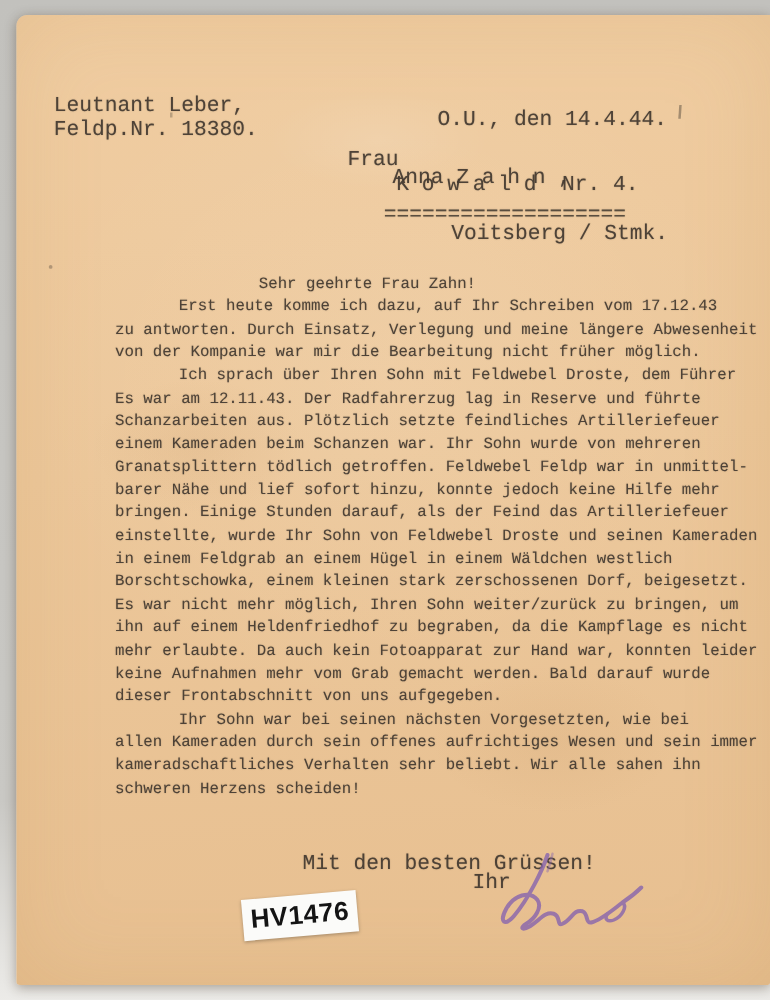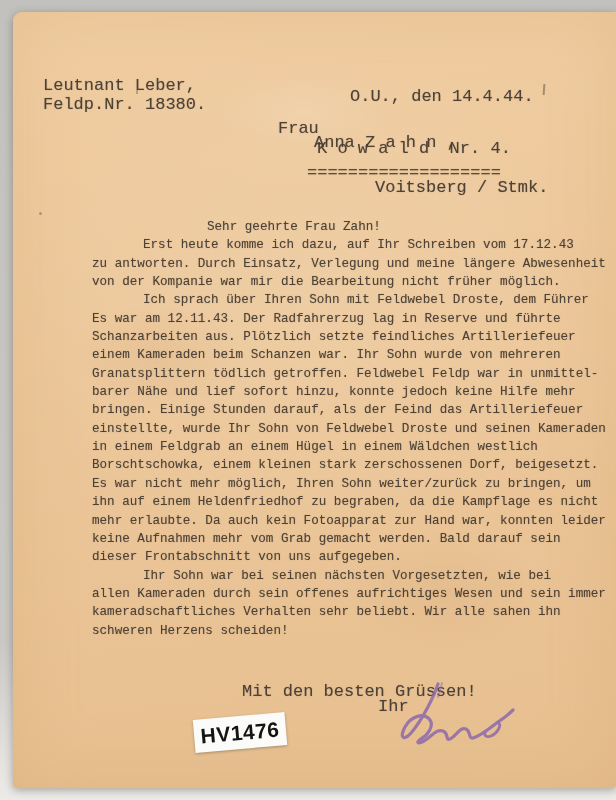--- a/index.html
+++ b/index.html
@@ -22,21 +22,21 @@
     font-size:17px;line-height:18.35px;
     text-shadow:0 0 1px rgba(80,70,58,.45);
   }
   .sender1{left:43px;top:77px}
   .sender2{left:43px;top:96px}
   .date{left:350px;top:88px}
   .r-title{left:278px;top:120px}
   .r-name{left:314px;top:134px}
   .r-addr{left:317px;top:140px}
   .r-under{left:307px;top:164px;letter-spacing:0;color:rgba(66,57,48,.80)}
-  .r-city{left:375px;top:179px}
+  .r-city{left:361px;top:179px}
   .body{position:absolute;left:92px;top:218px;width:524px}
   .body div{white-space:pre;color:rgba(66,57,48,.90);font-size:12.6px;line-height:18.35px;text-shadow:0 0 1px rgba(80,70,58,.45)}
   .ind{padding-left:51px}
   .greet{padding-left:115px}
   .closing{left:242px;top:683px}
   .ihr{left:378px;top:698px}
   .signature{position:absolute;left:392px;top:681px;width:125px;height:72px;pointer-events:none}
   .sticker{
     position:absolute;left:194px;top:716px;width:92px;height:33px;
     background:#fbfbf9;transform:rotate(-5deg);
@@ -87,21 +87,21 @@
     <div>einem Kameraden beim Schanzen war. Ihr Sohn wurde von mehreren</div>
     <div>Granatsplittern tödlich getroffen. Feldwebel Feldp war in unmittel-</div>
     <div>barer Nähe und lief sofort hinzu, konnte jedoch keine Hilfe mehr</div>
     <div>bringen. Einige Stunden darauf, als der Feind das Artilleriefeuer</div>
     <div>einstellte, wurde Ihr Sohn von Feldwebel Droste und seinen Kameraden</div>
     <div>in einem Feldgrab an einem Hügel in einem Wäldchen westlich</div>
     <div>Borschtschowka, einem kleinen stark zerschossenen Dorf, beigesetzt.</div>
     <div>Es war nicht mehr möglich, Ihren Sohn weiter/zurück zu bringen, um</div>
     <div>ihn auf einem Heldenfriedhof zu begraben, da die Kampflage es nicht</div>
     <div>mehr erlaubte. Da auch kein Fotoapparat zur Hand war, konnten leider</div>
-    <div>keine Aufnahmen mehr vom Grab gemacht werden. Bald darauf sein</div>
+    <div>keine Aufnahmen mehr vom Grab gemacht werden. Bald darauf wurde</div>
     <div>dieser Frontabschnitt von uns aufgegeben.</div>
     <div class="ind">Ihr Sohn war bei seinen nächsten Vorgesetzten, wie bei</div>
     <div>allen Kameraden durch sein offenes aufrichtiges Wesen und sein immer</div>
     <div>kameradschaftliches Verhalten sehr beliebt. Wir alle sahen ihn</div>
     <div>schweren Herzens scheiden!</div>
   </div>
 
   <div class="t closing">Mit den besten Grüssen!</div>
   <div class="t ihr">Ihr</div>
 

